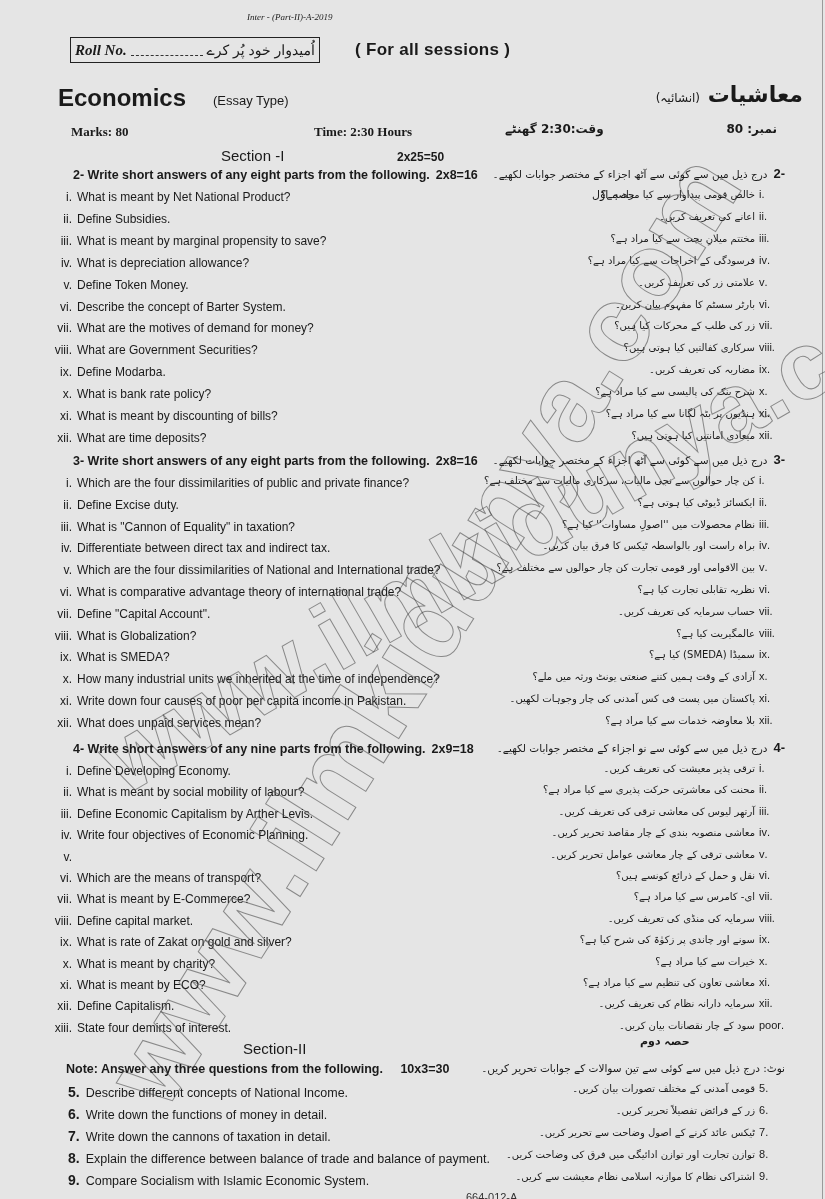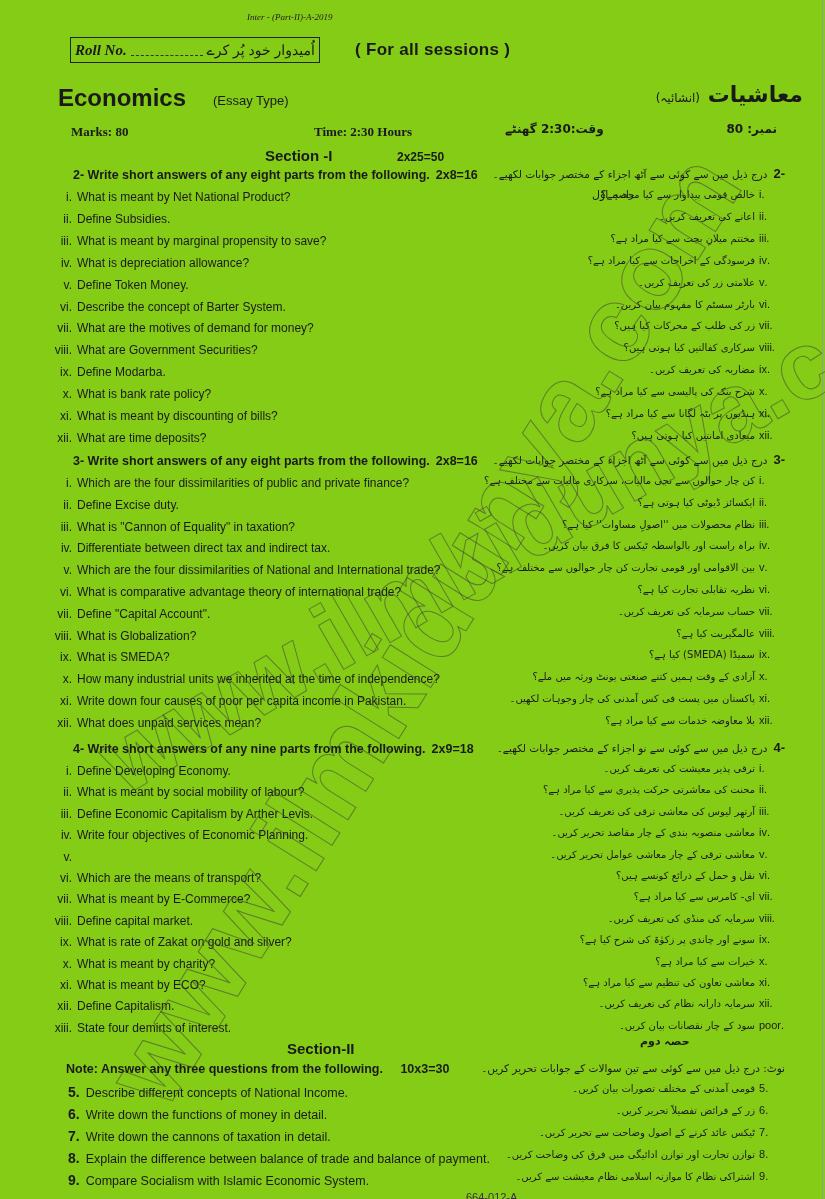--- a/index.html
+++ b/index.html
@@ -1,38 +1,38 @@
 <!DOCTYPE html>
 <html><head>
 <meta charset="utf-8">
 <style>
   * { box-sizing: border-box; margin: 0; padding: 0; }
   html, body { width: 825px; height: 1199px; background: #ffffff; overflow: hidden; }
   body { position: relative; font-family: "Liberation Sans", sans-serif; color: #1a1a1a; }
-  .page { position: absolute; left: 0; top: 0; width: 825px; height: 1199px; background: #84cc16; }
+  .page { position: absolute; left: 0; top: 0; width: 825px; height: 1199px; background: #e5e5e5; }
   .right-edge { position: absolute; right: 2px; top: 0; width: 1px; height: 1199px; background: #9a9a9a; }
 
   .header-code { position: absolute; left: 247px; top: 12px; font-family: "Liberation Serif", serif; font-style: italic; font-size: 9px; color: #222; }
   .roll-box { position: absolute; left: 70px; top: 37px; width: 250px; height: 26px; border: 1.5px solid #222; display: flex; align-items: center; padding-left: 4px; }
   .roll-label { font-family: "Liberation Serif", serif; font-style: italic; font-weight: bold; font-size: 15px; }
   .roll-line { flex: 1; border-bottom: 1.5px dashed #333; margin: 0 4px; height: 12px; }
   .roll-urdu { font-size: 14px; direction: rtl; padding-right: 4px; }
   .sessions { position: absolute; left: 355px; top: 40px; font-weight: bold; font-size: 17px; letter-spacing: 0.3px; }
 
   .title-en { position: absolute; left: 58px; top: 84px; font-weight: bold; font-size: 24px; }
   .title-sub { position: absolute; left: 213px; top: 93px; font-size: 13px; }
   .title-ur { position: absolute; right: 22px; top: 82px; font-family: "DejaVu Sans", sans-serif; font-weight: bold; font-size: 22px; direction: rtl; }
   .title-ur-sub { font-size: 12px; font-weight: normal; margin-left: 6px; }
 
   .marks-en { position: absolute; left: 71px; top: 124px; font-family: "Liberation Serif", serif; font-weight: bold; font-size: 13px; }
   .time-en { position: absolute; left: 314px; top: 124px; font-family: "Liberation Serif", serif; font-weight: bold; font-size: 13px; }
   .time-ur { position: absolute; left: 505px; top: 122px; font-family: "DejaVu Sans", sans-serif; font-weight: bold; font-size: 12px; direction: rtl; }
   .marks-ur { position: absolute; right: 48px; top: 122px; font-family: "DejaVu Sans", sans-serif; font-weight: bold; font-size: 12px; direction: rtl; }
 
-  .section-title { position: absolute; font-weight: bold; font-size: 15px; margin-left: 44px; }
+  .section-title { position: absolute; font-weight: normal; font-size: 15px; }
   .section-marks { position: absolute; font-weight: bold; font-size: 12px; }
   .section-ur { position: absolute; font-family: "DejaVu Sans", sans-serif; font-size: 11px; direction: rtl; }
 
   .q-head { position: absolute; font-weight: bold; font-size: 12.5px; white-space: nowrap; }
   .q-head .marks { margin-left: 6px; }
   .q-item { position: absolute; font-size: 12px; white-space: nowrap; display: flex; }
   .q-item .num { display: inline-block; width: 30px; text-align: right; margin-right: 5px; }
 
   .ur-head { position: absolute; right: 40px; font-family: "DejaVu Sans", sans-serif; font-size: 10.5px; direction: rtl; white-space: nowrap; }
   .ur-head .num { font-family: "Liberation Sans", sans-serif; font-weight: bold; font-size: 13px; margin-left: 6px; }

